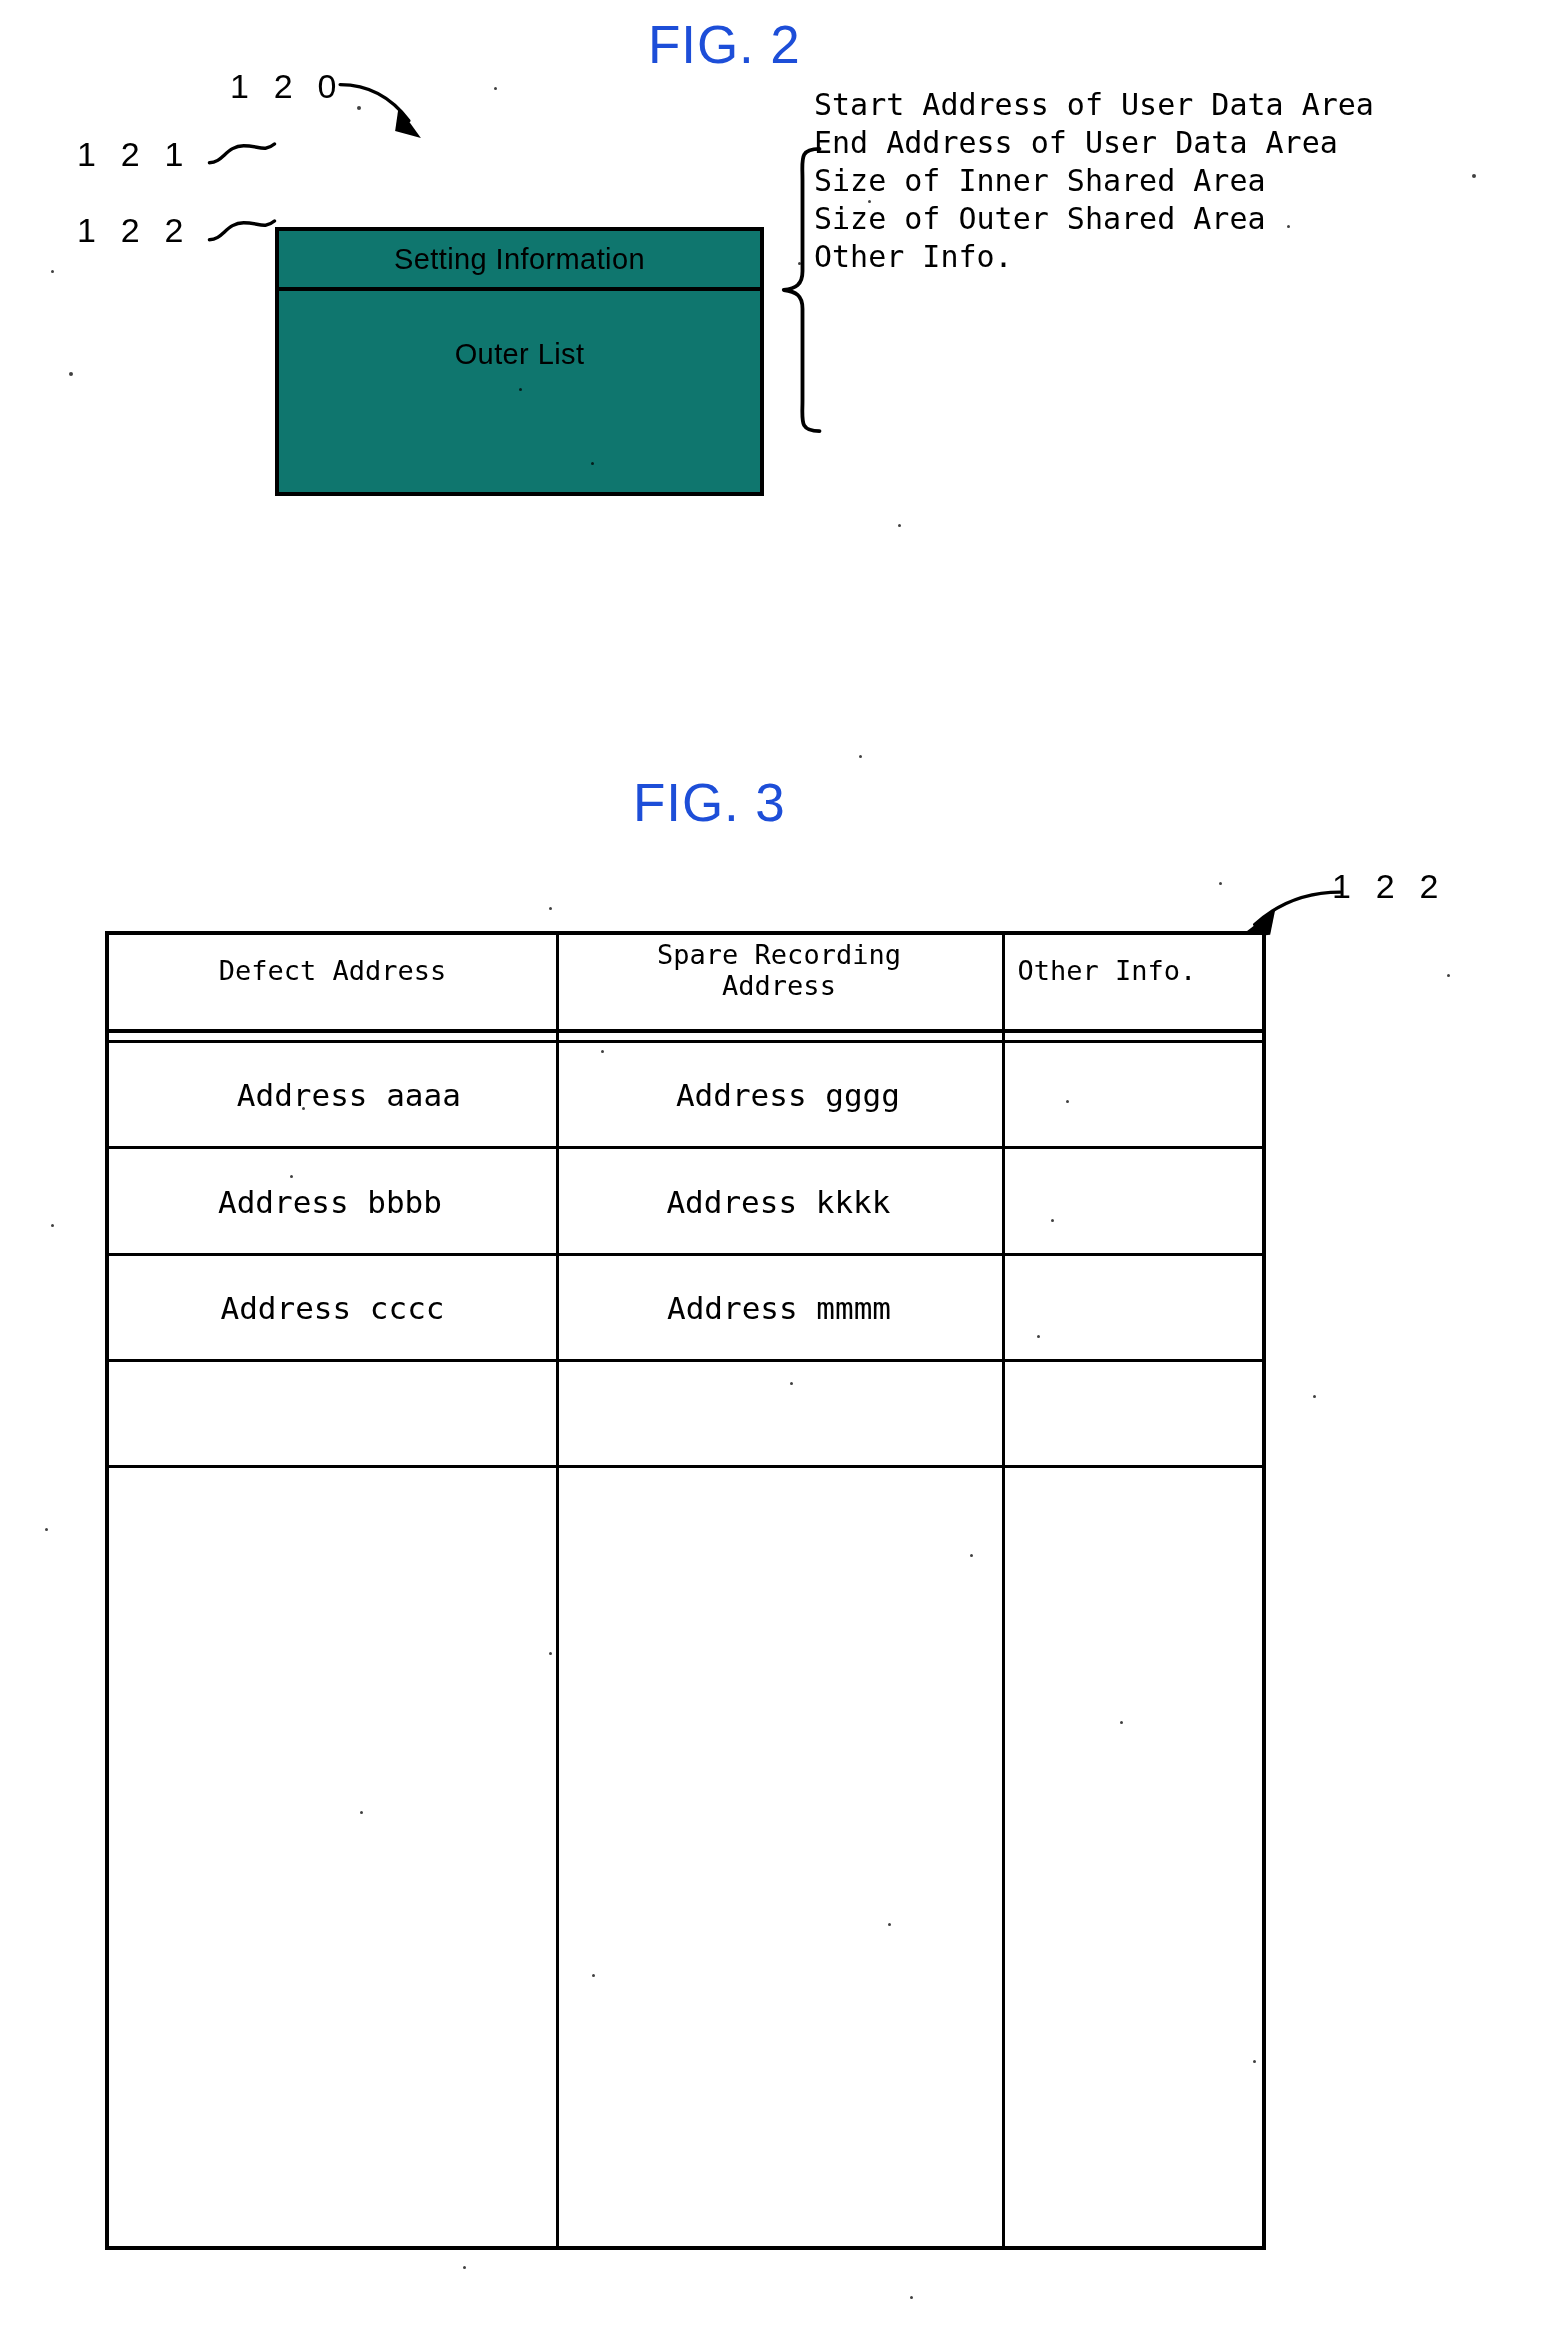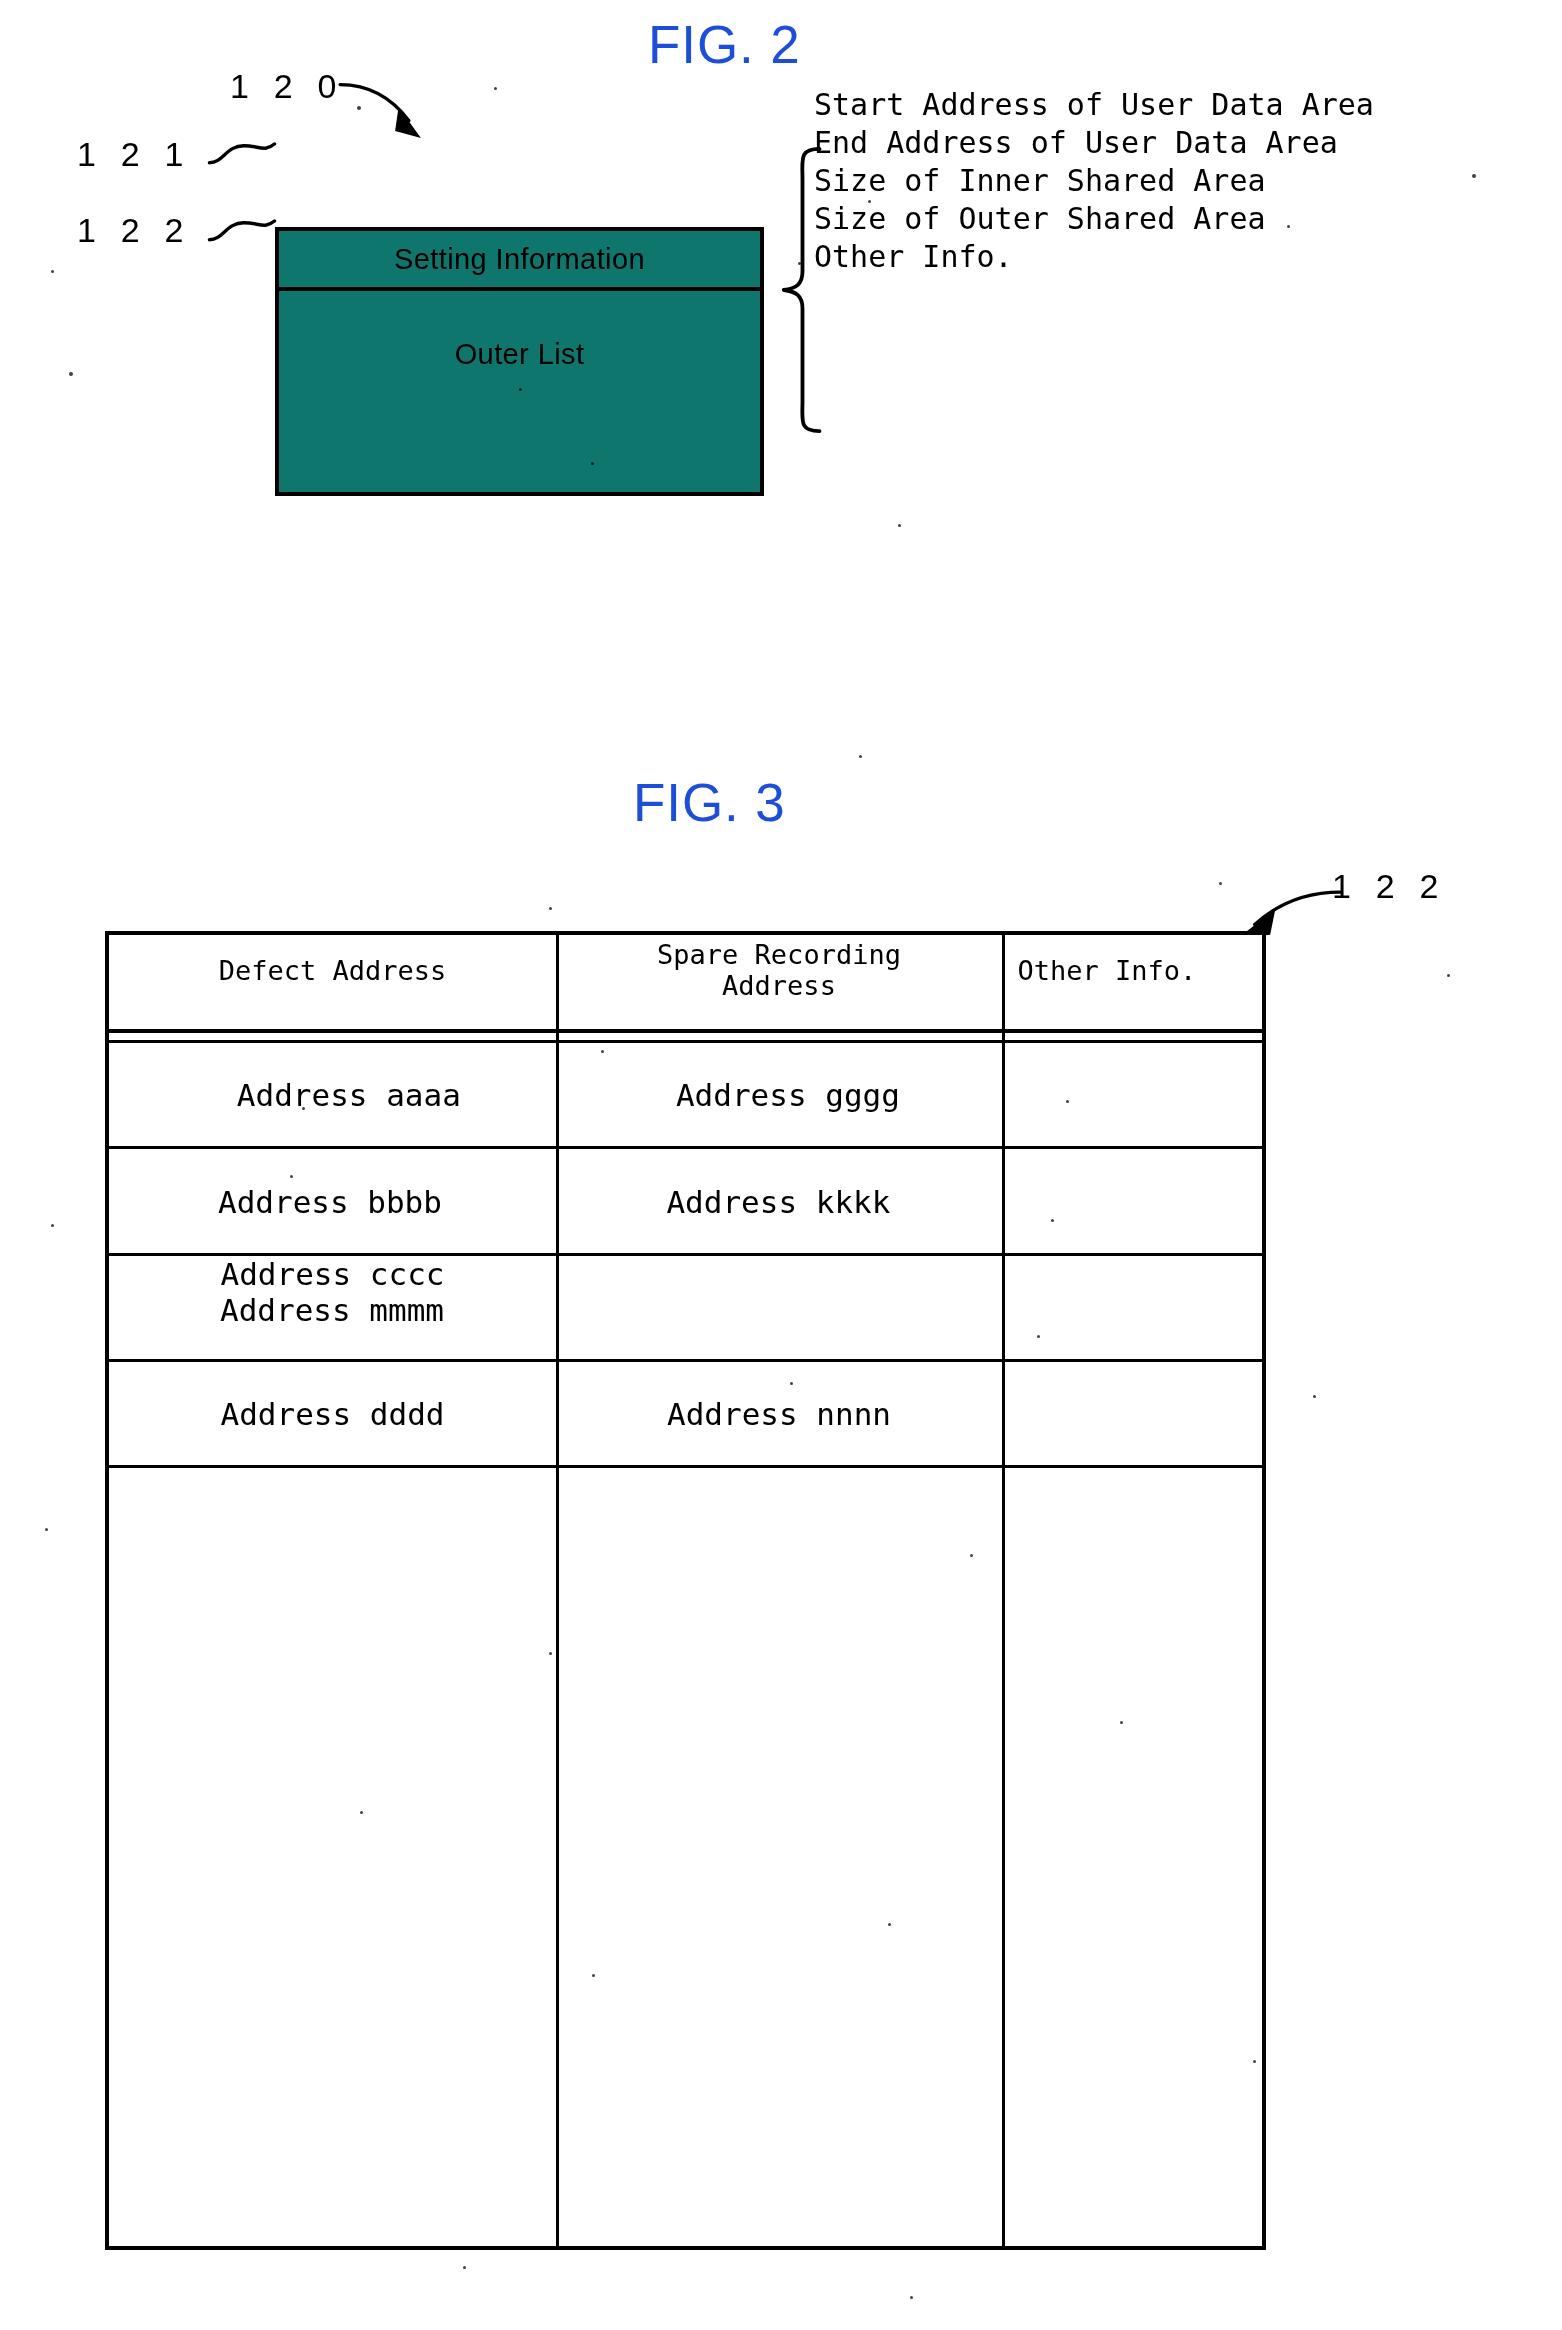--- a/index.html
+++ b/index.html
@@ -260,32 +260,27 @@
   </div>
   <div class="row-sep" style="top:211px;"></div>
 
   <div class="tbl-row data-row" style="top:215px;gap:7px;">
     <div class="tbl-cell cell-c1">Address bbbb</div>
     <div class="tbl-cell cell-c2">Address kkkk</div>
     <div class="tbl-cell cell-c3"></div>
   </div>
   <div class="row-sep" style="top:318px;"></div>
 
-  <div class="tbl-row data-row" style="top:321px;flex-direction:column;">
+  <div class="tbl-row data-row" style="top:321px;">
     <div class="tbl-cell cell-c1">Address cccc</div>
     <div class="tbl-cell cell-c2">Address mmmm</div>
     <div class="tbl-cell cell-c3"></div>
   </div>
   <div class="row-sep" style="top:424px;"></div>
 
-  <div class="tbl-row data-row" style="top:427px;">
-    <div class="tbl-cell cell-c1">Address dddd</div>
-    <div class="tbl-cell cell-c2">Address nnnn</div>
-    <div class="tbl-cell cell-c3"></div>
-  </div>
   <div class="row-sep" style="top:530px;"></div>
 
   <div class="abs" style="left:0; top:534px; right:0; bottom:0;"></div>
 </div>
 
 <div class="speck" style="left:357px; top:106px; width:4.3px; height:4.3px;"></div>
 <div class="speck" style="left:494px; top:87px; width:3.4px; height:3.4px;"></div>
 <div class="speck" style="left:1472px; top:174px; width:4.3px; height:4.3px;"></div>
 <div class="speck" style="left:1287px; top:225px; width:3.4px; height:3.4px;"></div>
 <div class="speck" style="left:868px; top:200px; width:3.4px; height:3.4px;"></div>

